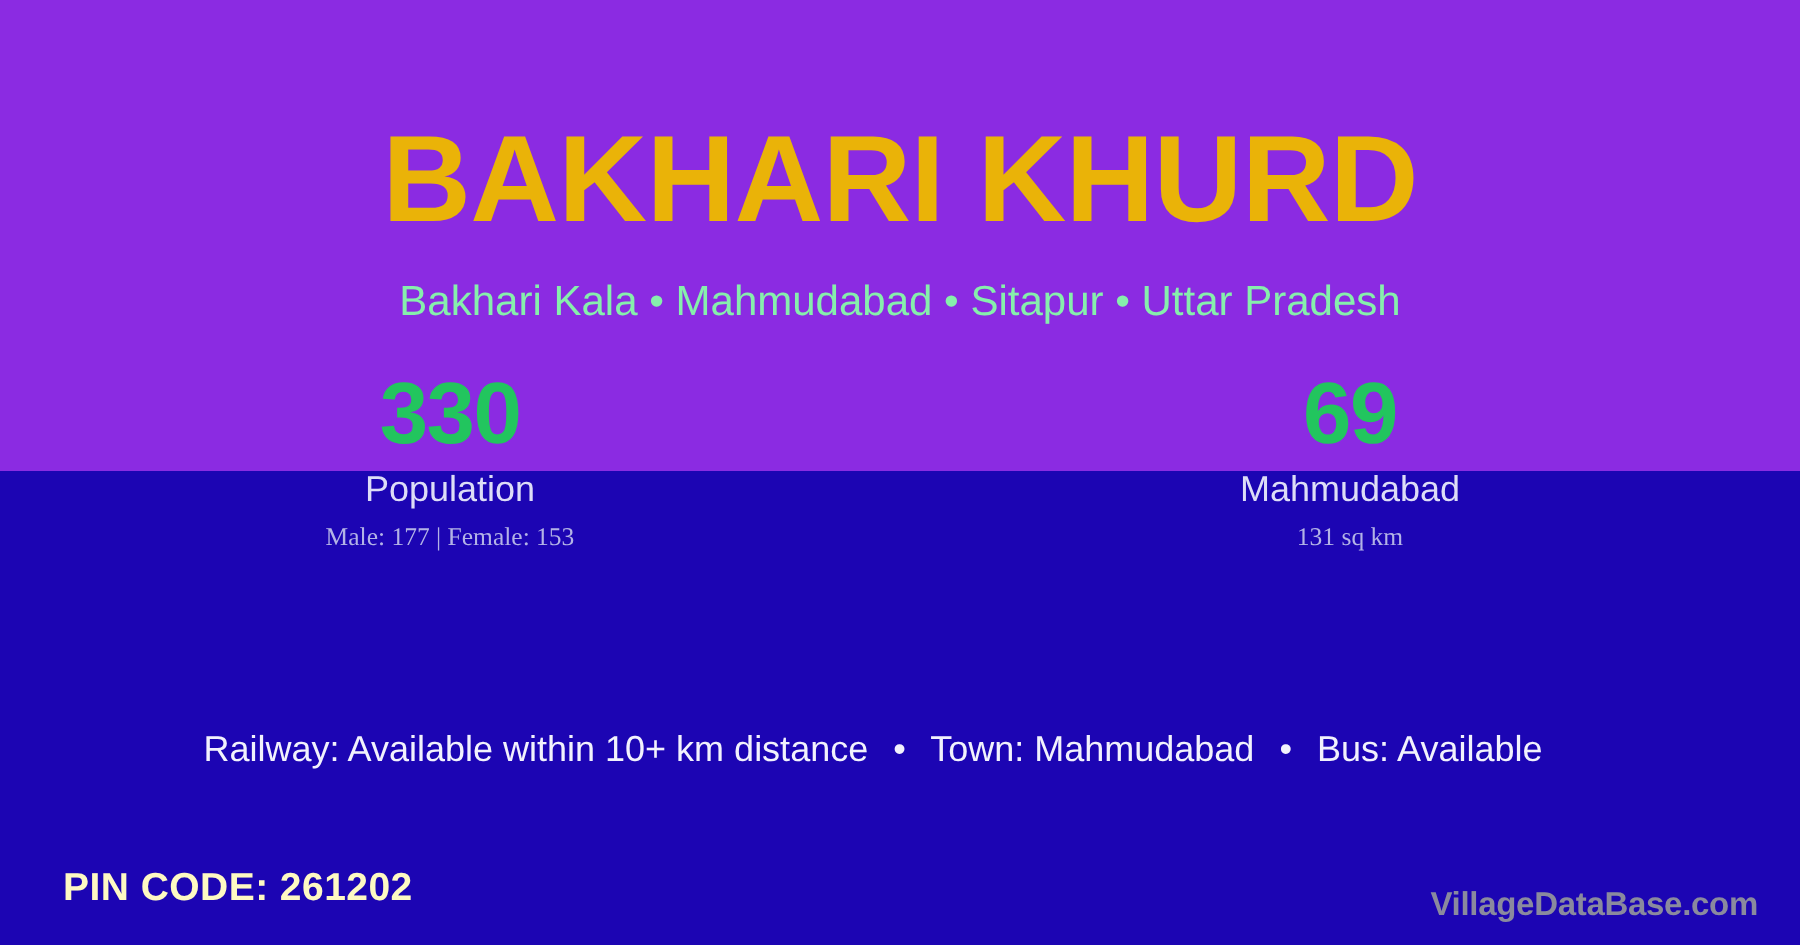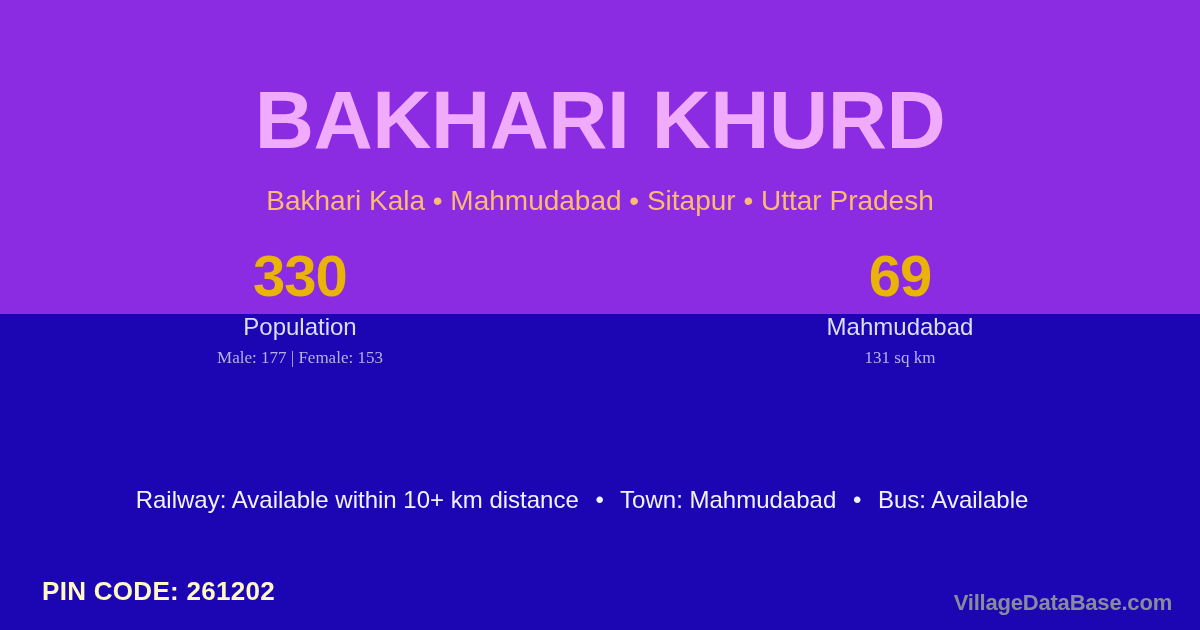--- a/index.html
+++ b/index.html
@@ -34,55 +34,55 @@
 
   #village-title {
     position: absolute;
     left: 0;
     top: 79px;
     width: 1200px;
     text-align: center;
     font-size: 82px;
     font-weight: bold;
     letter-spacing: -0.5px;
-    color: #f0abfc;
+    color: #eab308;
     line-height: 1;
     white-space: nowrap;
   }
 
   #village-subtitle {
     position: absolute;
     left: 0;
     top: 183px;
     width: 1200px;
     text-align: center;
     font-size: 28px;
     font-weight: normal;
-    color: #fdba74;
+    color: #86efac;
     line-height: 1.25;
     white-space: nowrap;
   }
 
   
   #stats-row {
     position: absolute;
     left: 0;
     top: 245px;
     width: 1200px;
     height: 140px;
     display: flex;
   }
   .stat-col {
     flex: 1 1 0;
     text-align: center;
   }
   .stat-value {
     font-size: 58px;
     font-weight: bold;
-    color: #eab308;
+    color: #22c55e;
     line-height: 62px;
     letter-spacing: -1px;
     white-space: nowrap;
   }
   .stat-label {
     margin-top: 6px;
     font-size: 24px;
     font-weight: normal;
     color: #DDDDF7;
     line-height: 28px;

